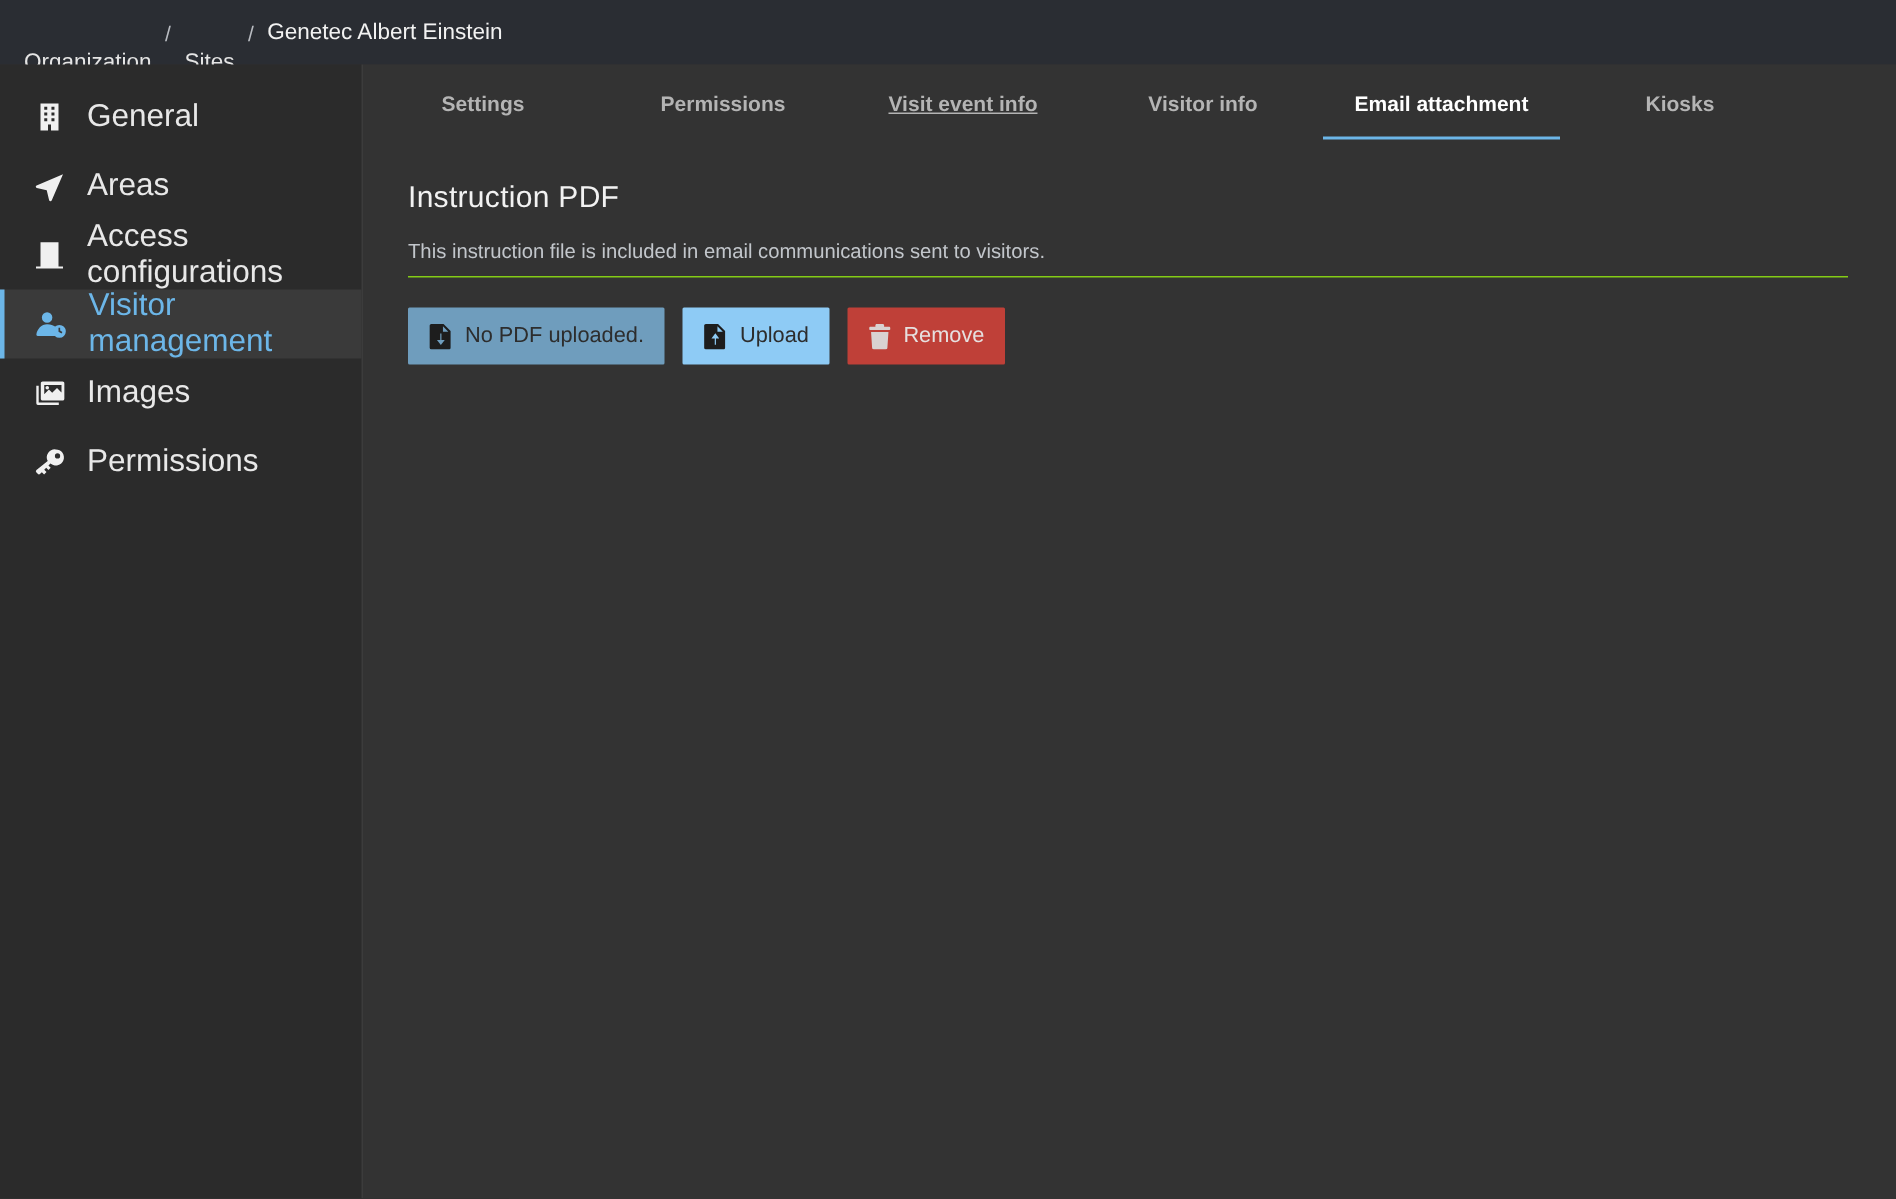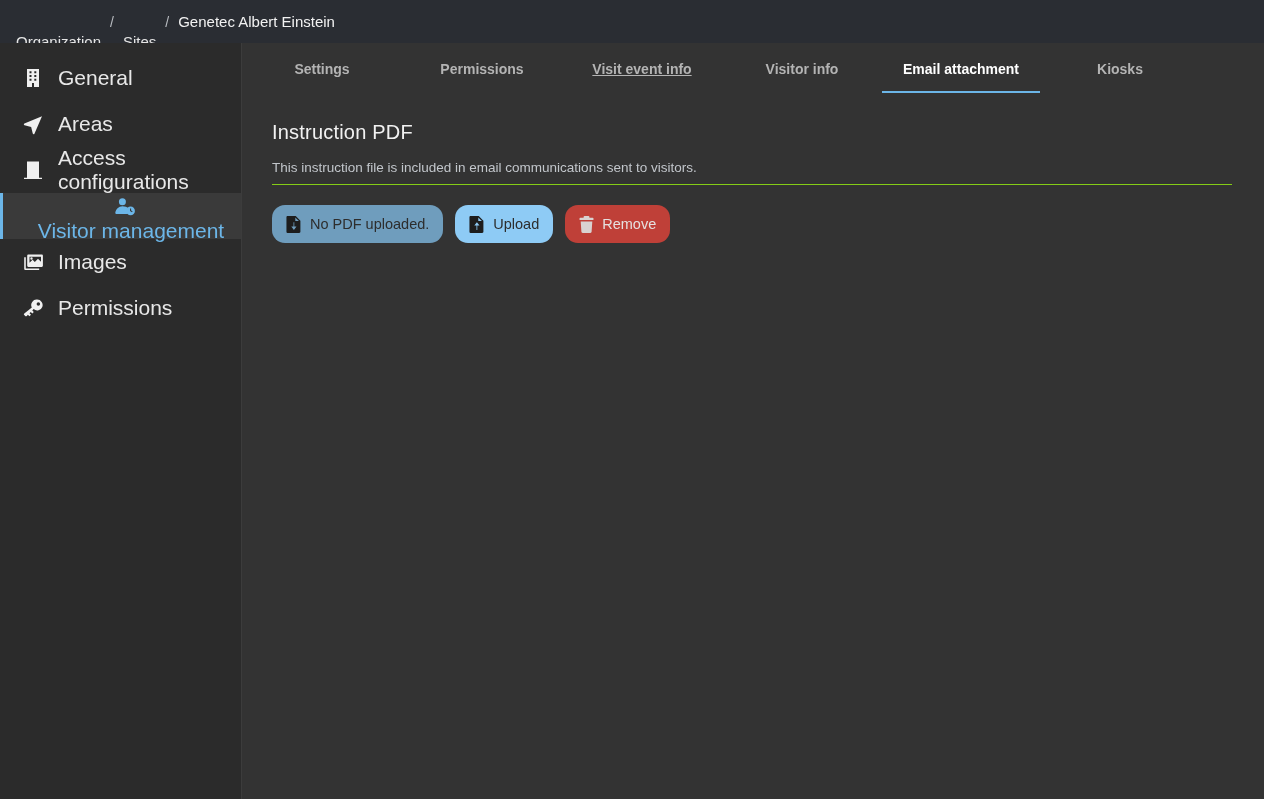--- a/index.html
+++ b/index.html
@@ -70,21 +70,20 @@
     align-items: center;
     justify-content: center;
     color: #f0f0f0;
   }
   .nav-item .ico svg { display: block; }
   .nav-item.active {
     background: #3a3a3a;
     border-left-color: #6cb6e8;
     color: #6cb6e8;
     padding-left: 18px;
-    flex-direction: column;
   }
   .nav-item.active .ico { color: #6cb6e8; }
 
   
   .main {
     flex: 1 1 auto;
     background: #333333;
     position: relative;
   }
 
@@ -142,21 +141,21 @@
     gap: 12px;
     margin-top: 20px;
   }
   .btn {
     display: inline-flex;
     align-items: center;
     gap: 8px;
     height: 38px;
     padding: 0 14px;
     border: none;
-    border-radius: 13px;
+    border-radius: 1px;
     font-size: 14.5px;
     font-family: "Liberation Sans", sans-serif;
     cursor: pointer;
     white-space: nowrap;
   }
   .btn .bico { display: flex; align-items: center; }
   .btn-status {
     background: #6f9dbd;
     color: #2d2d2d;
     cursor: default;

